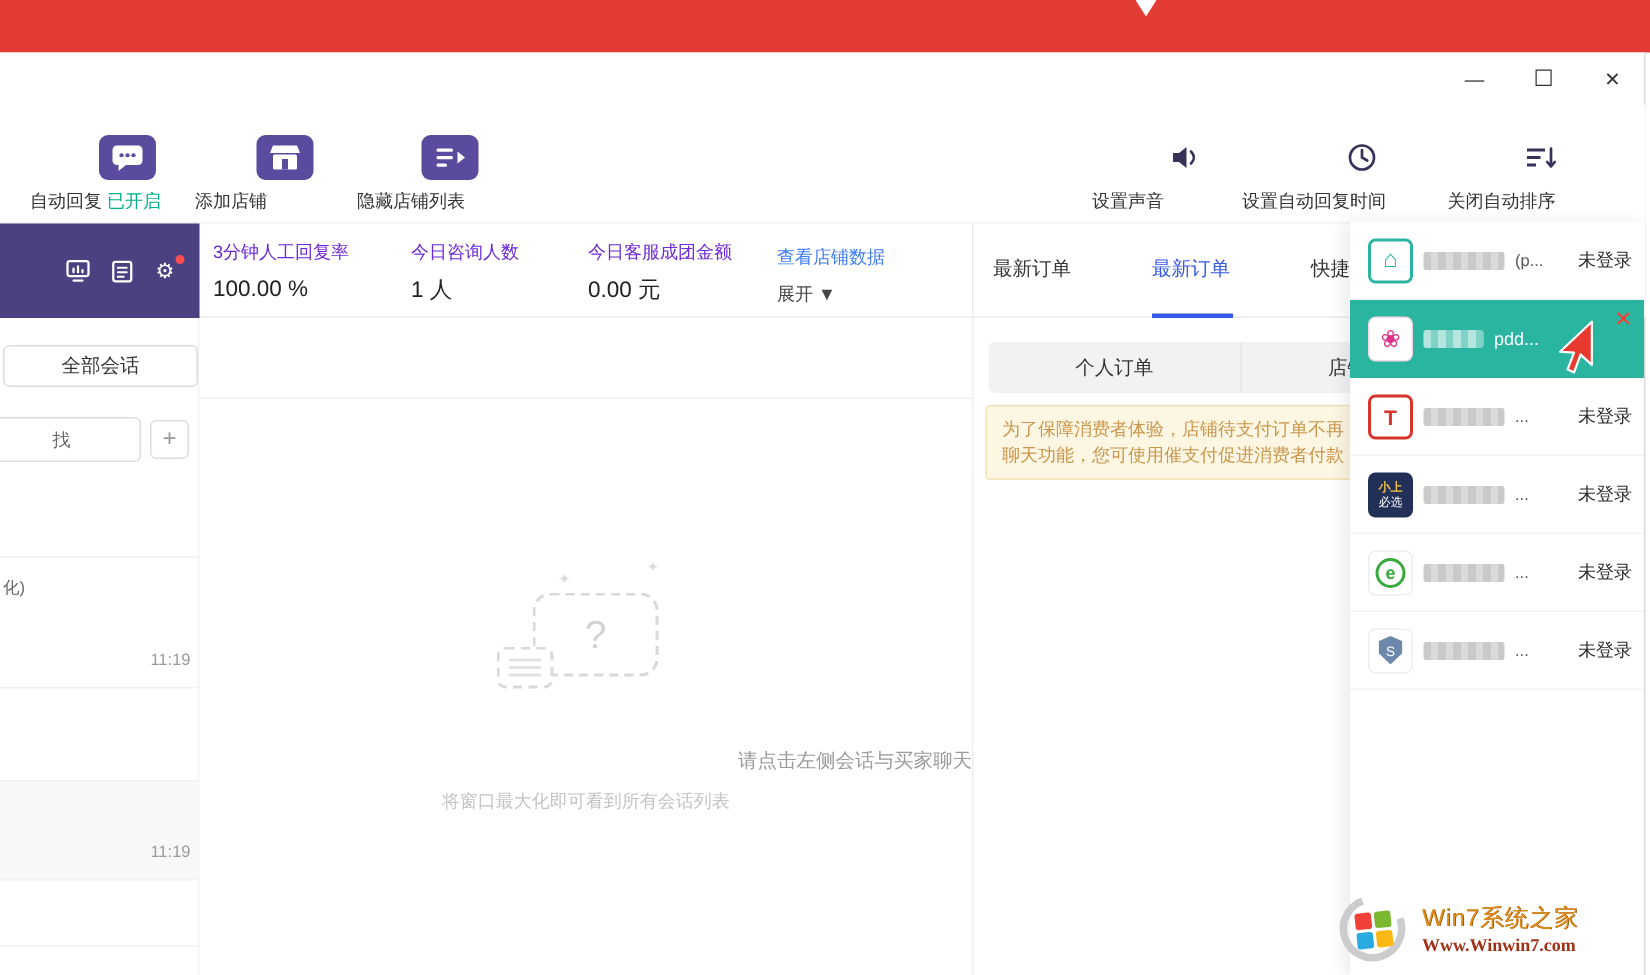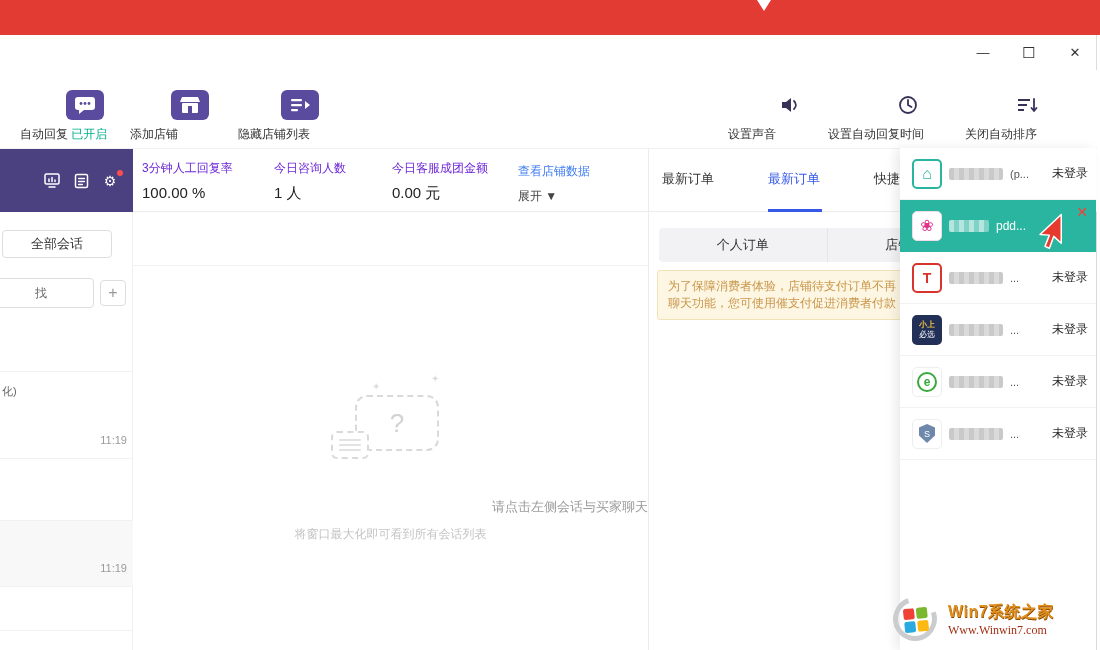--- a/index.html
+++ b/index.html
@@ -45,21 +45,21 @@
   .view-link{position:absolute;left:518px;top:14px;font-size:12px;color:#3f7df5;cursor:pointer;white-space:nowrap}
   .expand{position:absolute;left:518px;top:39px;font-size:12px;color:#444;cursor:pointer}
   .tab{position:absolute;top:0;height:60px;line-height:60px;font-size:13px;color:#333;cursor:pointer;white-space:nowrap}
   #tabA{left:662px}#tabB{left:768px;color:#3558e6}#tabC{left:874px}
   .tab-underline{position:absolute;left:768px;top:60px;width:54px;height:3px;background:#3558e6}
   .v-div{position:absolute;left:648px;top:148px;width:1px;height:502px;background:#ececec}
 
   
   .left-panel{position:absolute;left:0;top:212px;width:133px;height:438px;background:#fff;
     border-right:1px solid #efefef}
-  .all-btn{position:absolute;left:2px;top:18px;width:110px;height:28px;border:1px solid #ddd;
+  .all-btn{position:absolute;left:2px;top:18px;width:130px;height:28px;border:1px solid #ddd;
     border-radius:4px;font-size:13px;color:#333;display:flex;align-items:center;justify-content:center;
     background:#fff;cursor:pointer}
   .search-box{position:absolute;left:-16px;top:66px;width:110px;height:30px;border:1px solid #ddd;
     border-radius:4px;display:flex;align-items:center;background:#fff}
   .search-text{margin-left:50px;font-size:12px;color:#666}
   .plus-btn{position:absolute;left:100px;top:68px;width:26px;height:26px;border:1px solid #ddd;
     border-radius:4px;color:#999;font-size:16px;display:flex;align-items:center;justify-content:center;cursor:pointer}
   .conv-row{position:absolute;left:0;width:133px;border-top:1px solid #f1f1f1;cursor:pointer}
   #cr1{top:159px;height:87px}
   #cr2{top:246px;height:62px}
@@ -126,22 +126,22 @@
 
   
   .watermark{position:absolute;left:892px;top:596px;z-index:20;display:flex;align-items:center;gap:8px}
   .wm-logo{position:relative;width:48px;height:48px;flex:none}
   .ring{position:absolute;left:1px;top:1px;width:44px;height:44px;border-radius:50%;
     border:5px solid #caccce;border-top-color:transparent;transform:rotate(25deg)}
   .flag{position:absolute;left:12px;top:12px;width:24px;height:24px;display:grid;
     grid-template-columns:11px 11px;grid-template-rows:11px 11px;gap:2px;transform:rotate(-6deg)}
   .flag i{border-radius:2px;display:block}
   .f1{background:#ef4136}.f2{background:#7cb82f}.f3{background:#29aae1}.f4{background:#fdb913}
-  .wm-title{font-size:16px;font-weight:bold;color:#e08e1c;text-shadow:.5px .5px 0 #8a4a00;letter-spacing:.5px;white-space:nowrap}
-  .wm-url{font-size:12px;font-weight:normal;color:#a33014;font-family:"Liberation Serif","DejaVu Serif",serif;white-space:nowrap}
+  .wm-title{font-size:16px;font-weight:normal;color:#e08e1c;text-shadow:.5px .5px 0 #8a4a00;letter-spacing:.5px;white-space:nowrap}
+  .wm-url{font-size:12px;font-weight:bold;color:#a33014;font-family:"Liberation Serif","DejaVu Serif",serif;white-space:nowrap}
 </style>
 </head>
 <body>
 
 <div class="stage">
 
   <div class="top-strip">
     <div class="strip-notch"></div>
   </div>
 

